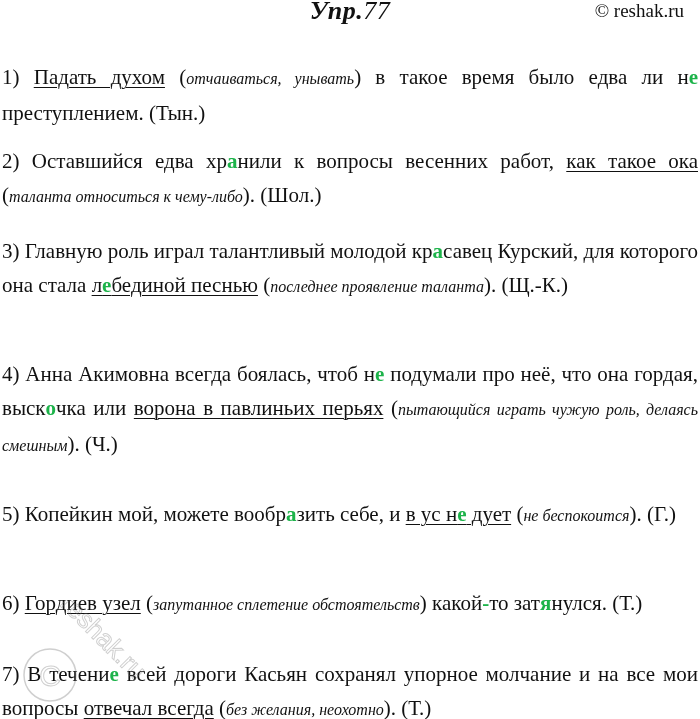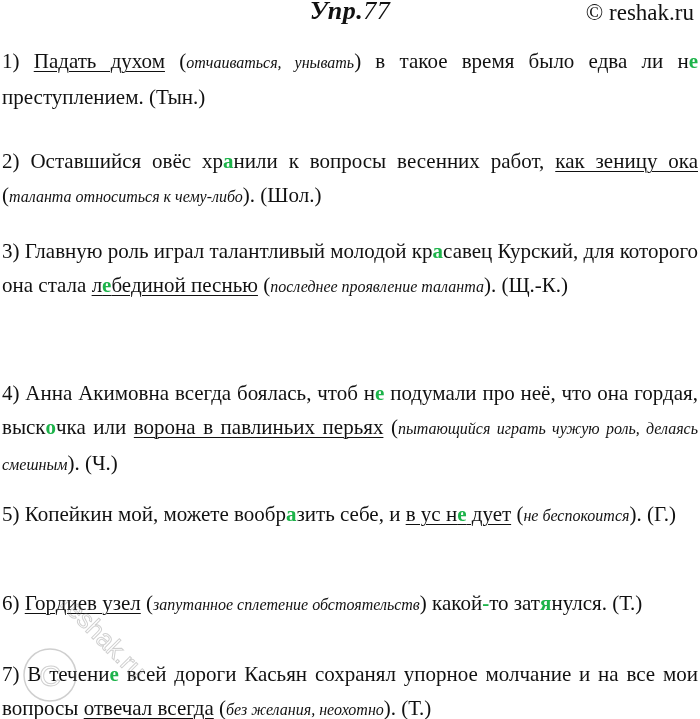--- a/index.html
+++ b/index.html
@@ -7,21 +7,21 @@
       width: 700px; height: 719px; position: relative; overflow: hidden;
       font-family: "Liberation Serif", "DejaVu Serif", serif;
       color: #111111;
     }
     .header-title {
       position: absolute; top: -4px; left: 0; width: 700px; text-align: center;
       font-size: 26px; font-style: italic; font-weight: bold; letter-spacing: 0.5px;
     }
     .header-title .num { font-weight: normal; }
     .copyright {
-      position: absolute; top: 0px; right: 6px; font-size: 23px;
+      position: absolute; top: 0px; right: 16px; font-size: 19px;
     }
     .para {
       position: absolute; left: 2px; width: 696px;
       font-size: 21px; line-height: 34px; text-align: justify;
     }
     .u { text-decoration: underline; text-underline-offset: 3px; text-decoration-thickness: 1px; }
     .it { font-style: italic; font-size: 16px; }
     .g { color: #1db34a; font-weight: bold; }
     .watermark {
       position: absolute; left: 10px; top: 600px; width: 150px; height: 110px;
@@ -29,27 +29,27 @@
     }
   </style>
 </head>
 <body>
 
 <div>
   <div class="header-title"><span>Упр.</span><span class="num">77</span></div>
   <div class="copyright">© reshak.ru</div>
 </div>
 
-<div class="para" style="top:44px;"><span>1)</span> <span class="u">Падать духом</span><span> (</span><span class="it">отчаиваться, унывать</span><span>) в такое время было едва ли н</span><span class="g">е</span><span> преступлением. (Тын.)</span></div>
+<div class="para" style="top:60px;"><span>1)</span> <span class="u">Падать духом</span><span> (</span><span class="it">отчаиваться, унывать</span><span>) в такое время было едва ли н</span><span class="g">е</span><span> преступлением. (Тын.)</span></div>
 
-<div class="para" style="top:144px;"><span>2)</span><span> Оставшийся овёс хр</span><span class="g">а</span><span>нили к вопросы весенних работ, </span><span class="u">как зеницу ока</span><span> (</span><span class="it">таланта относиться к чему-либо</span><span>). (Шол.)</span></div>
+<div class="para" style="top:144px;"><span>2)</span><span> Оставшийся едва хр</span><span class="g">а</span><span>нили к вопросы весенних работ, </span><span class="u">как такое ока</span><span> (</span><span class="it">таланта относиться к чему-либо</span><span>). (Шол.)</span></div>
 
 <div class="para" style="top:234px;"><span>3)</span><span> Главную роль играл талантливый молодой кр</span><span class="g">а</span><span>савец Курский, для которого она стала </span><span class="u"><span>л</span><span class="g">е</span><span>бединой песнью</span></span><span> (</span><span class="it">последнее проявление таланта</span><span>). (Щ.-К.)</span></div>
 
-<div class="para" style="top:376px;"><span>4)</span><span> Анна Акимовна всегда боялась, чтоб н</span><span class="g">е</span><span> подумали про неё, что она гордая, выск</span><span class="g">о</span><span>чка или </span><span class="u">ворона в павлиньих перьях</span><span> (</span><span class="it">пытающийся играть чужую роль, делаясь смешным</span><span>). (Ч.)</span></div>
+<div class="para" style="top:357px;"><span>4)</span><span> Анна Акимовна всегда боялась, чтоб н</span><span class="g">е</span><span> подумали про неё, что она гордая, выск</span><span class="g">о</span><span>чка или </span><span class="u">ворона в павлиньих перьях</span><span> (</span><span class="it">пытающийся играть чужую роль, делаясь смешным</span><span>). (Ч.)</span></div>
 
 <div class="para" style="top:497px;"><span>5)</span><span> Копейкин мой, можете вообр</span><span class="g">а</span><span>зить себе, и </span><span class="u"><span>в ус н</span><span class="g">е</span><span> дует</span></span><span> (</span><span class="it">не беспокоится</span><span>). (Г.)</span></div>
 
 <div class="para" style="top:586px;"><span>6)</span> <span class="u">Гордиев узел</span><span> (</span><span class="it">запутанное сплетение обстоятельств</span><span>) какой</span><span class="g">-</span><span>то зат</span><span class="g">я</span><span>нулся. (Т.)</span></div>
 
 <div class="para" style="top:657px;"><span>7)</span><span> В течени</span><span class="g">е</span><span> всей дороги Касьян сохранял упорное молчание и на все мои вопросы </span><span class="u">отвечал всегда</span><span> (</span><span class="it">без желания, неохотно</span><span>). (Т.)</span></div>
 
 <svg class="watermark" viewBox="0 0 150 110">
   <circle cx="40" cy="75" r="26" fill="none" stroke="#777" stroke-width="1.5"></circle>
   <text x="40" y="86" text-anchor="middle" font-family="Liberation Sans, sans-serif" font-size="30" fill="none" stroke="#777" stroke-width="1">C</text>

